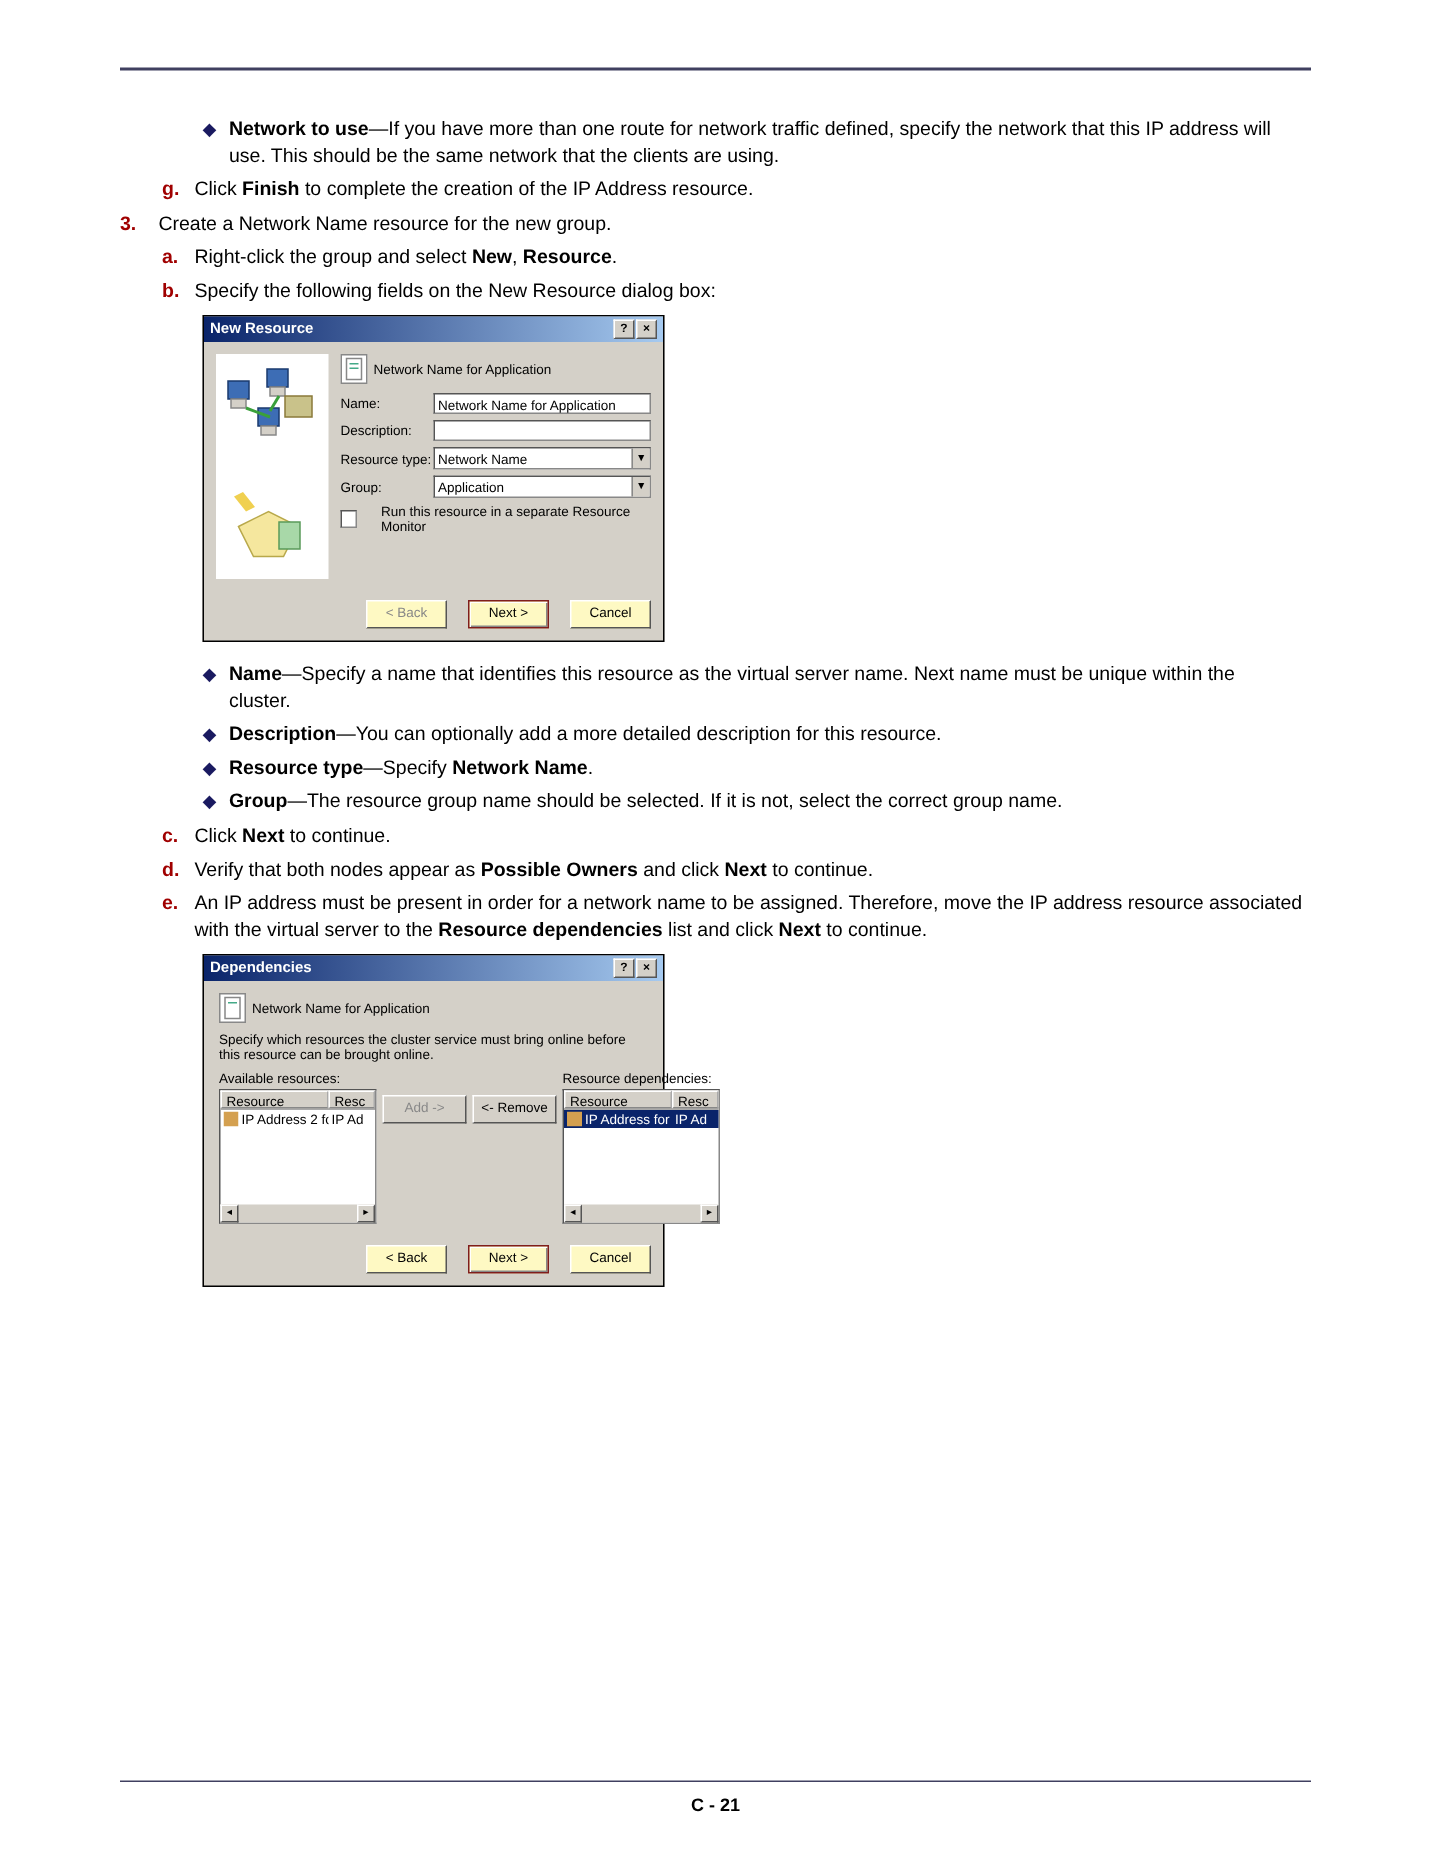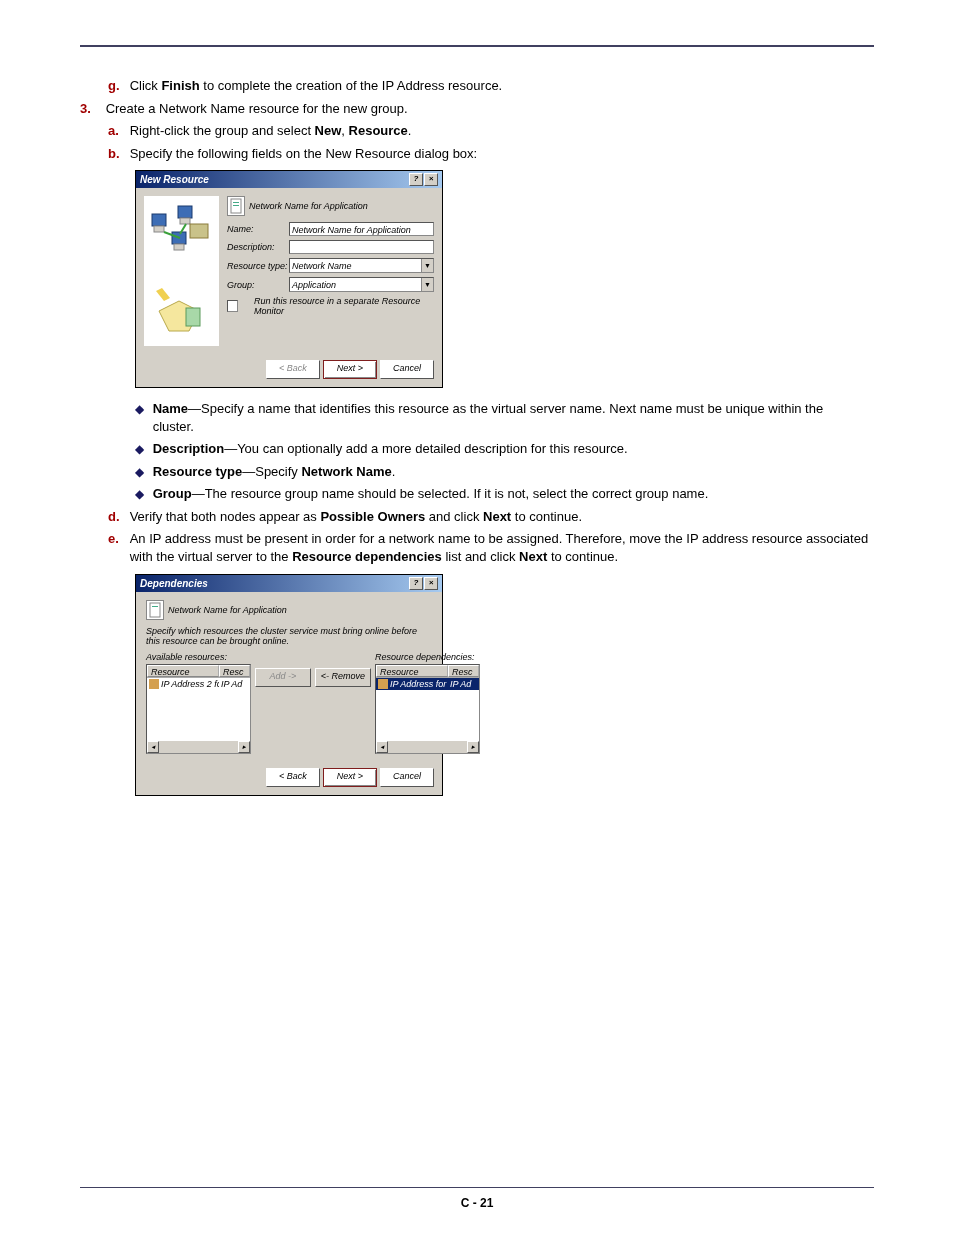--- a/index.html
+++ b/index.html
@@ -49,21 +49,20 @@
   
   .dialog {
     background: #d4d0c8;
     border: 1px solid #000;
     width: 308px;
     box-sizing: border-box;
     font-size: 9px;
     margin-left: 55px;
     margin-top: 8px;
     margin-bottom: 12px;
-    font-style: italic;
   }
   .titlebar {
     background: linear-gradient(to right, #0a246a, #a6caf0);
     color: #fff;
     font-weight: bold;
     padding: 2px 4px;
     font-size: 10px;
     display: flex;
     justify-content: space-between;
     align-items: center;
@@ -174,27 +173,28 @@
   }
   .dlg-buttons {
     display: flex;
     justify-content: flex-end;
     gap: 3px;
     padding: 6px 8px 8px 8px;
   }
   .dlg-btn {
     width: 52px;
     height: 17px;
-    background: #ffffff;
+    background: #fef9c3;
     border: 1px solid #fff;
     border-right-color: #555;
     border-bottom-color: #555;
     font-size: 9px;
     text-align: center;
     line-height: 15px;
+    margin-left: 11px;
   }
   .dlg-btn.disabled { color: #888; }
   .dlg-btn.default { border: 1px solid #7f1d1d; box-shadow: inset 1px 1px 0 #fff, inset -1px -1px 0 #888; }
 
   
   .dep-body { padding: 8px 10px; }
   .dep-instr { margin: 6px 0; }
   .dep-cols {
     display: flex;
     gap: 4px;
@@ -297,20 +297,26 @@
     font-size: 12px;
     font-weight: bold;
   }
 </style>
 </head>
 <body>
 
 <div class="page">
   <div class="top-rule"></div>
 
+  <div class="row indent-3">
+    <span class="bullet-diamond">◆</span>
+    <span class="body-text-sub">
+      <b>Network to use</b><span>—If you have more than one route for network traffic defined, specify the network that this IP address will use. This should be the same network that the clients are using.</span>
+    </span>
+  </div>
 
   <div class="row indent-2">
     <span class="item-letter" style="color:#a00000;font-weight:bold;display:inline-block;width:18px;vertical-align:top;">g.</span>
     <span class="body-text-sub">
       <span>Click </span><b>Finish</b><span> to complete the creation of the IP Address resource.</span>
     </span>
   </div>
 
   <div class="row indent-1">
     <span class="item-num" style="color:#a00000;font-weight:bold;display:inline-block;width:22px;vertical-align:top;">3.</span>
@@ -412,20 +418,24 @@
   </div>
   <div class="row indent-3">
     <span class="bullet-diamond">◆</span>
     <span class="body-text-sub"><b>Resource type</b><span>—Specify </span><b>Network Name</b><span>.</span></span>
   </div>
   <div class="row indent-3">
     <span class="bullet-diamond">◆</span>
     <span class="body-text-sub"><b>Group</b><span>—The resource group name should be selected. If it is not, select the correct group name.</span></span>
   </div>
 
+  <div class="row indent-2">
+    <span style="color:#a00000;font-weight:bold;display:inline-block;width:18px;vertical-align:top;">c.</span>
+    <span class="body-text-sub"><span>Click </span><b>Next</b><span> to continue.</span></span>
+  </div>
 
   <div class="row indent-2">
     <span style="color:#a00000;font-weight:bold;display:inline-block;width:18px;vertical-align:top;">d.</span>
     <span class="body-text-sub"><span>Verify that both nodes appear as </span><b>Possible Owners</b><span> and click </span><b>Next</b><span> to continue.</span></span>
   </div>
 
   <div class="row indent-2">
     <span style="color:#a00000;font-weight:bold;display:inline-block;width:18px;vertical-align:top;">e.</span>
     <span class="body-text-sub"><span>An IP address must be present in order for a network name to be assigned. Therefore, move the IP address resource associated with the virtual server to the </span><b>Resource dependencies</b><span> list and click </span><b>Next</b><span> to continue.</span></span>
   </div>

